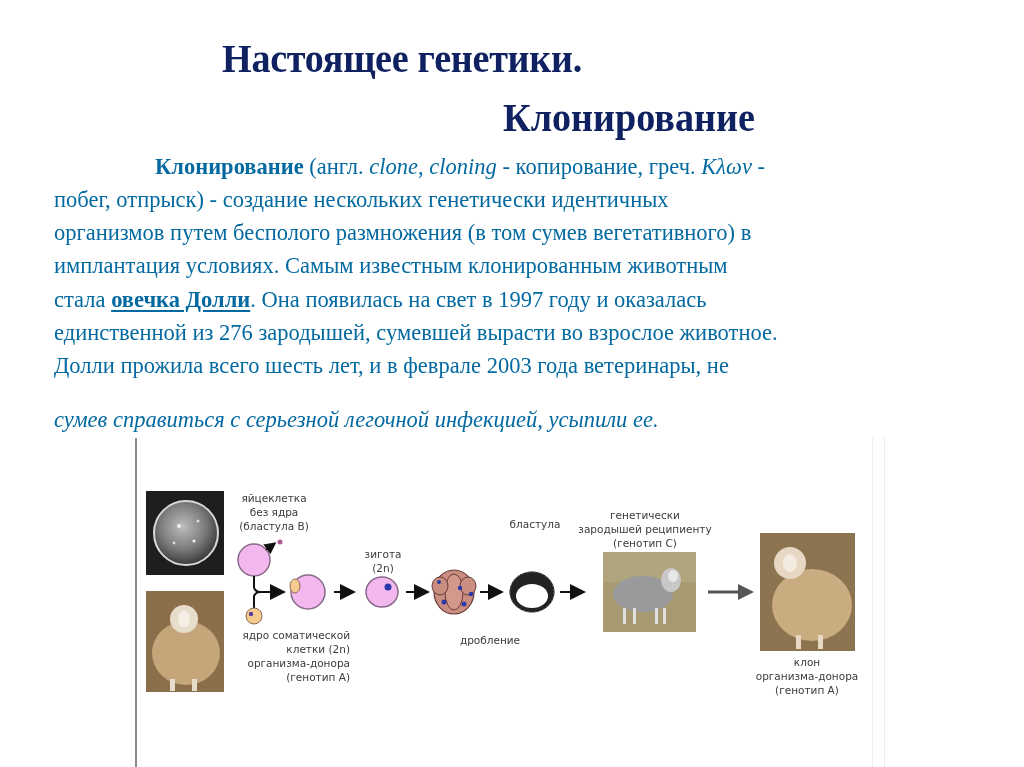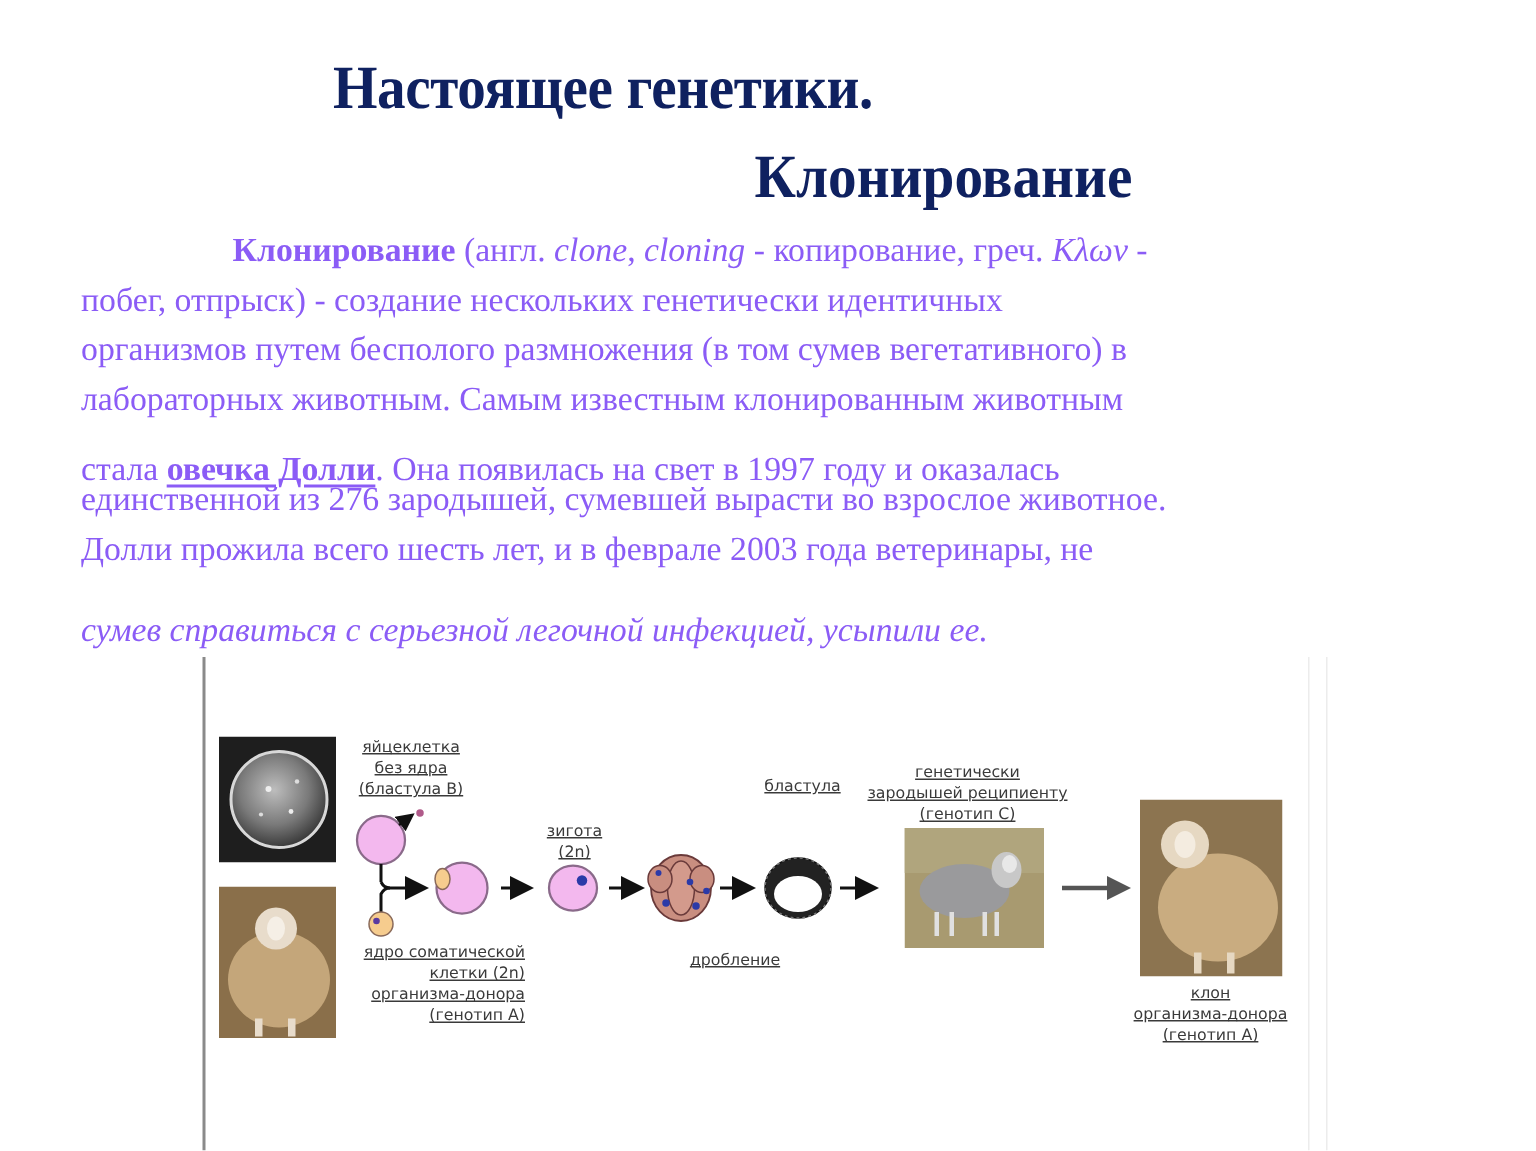--- a/index.html
+++ b/index.html
@@ -2,44 +2,44 @@
 <html><head>
 <meta charset="utf-8">
 <style>
   html, body { margin:0; padding:0; }
   body { width:1024px; height:767px; background:#ffffff; position:relative; overflow:hidden;
          font-family:"Liberation Serif", serif; color:#111; }
   .title1 { position:absolute; left:222px; top:34px; font-size:41px; font-weight:bold; color:#0f2160;
             font-family:"Liberation Serif", serif; letter-spacing:-0.3px; white-space:nowrap; transform:scaleX(0.93); transform-origin:left top;}
   .title2 { position:absolute; left:503px; top:93px; font-size:41px; font-weight:bold; color:#0f2160;
             font-family:"Liberation Serif", serif; white-space:nowrap; transform:scaleX(0.93); transform-origin:left top;}
-  .para { position:absolute; left:54px; font-size:22.5px; line-height:33px; white-space:nowrap; color:#8b5cf6; }
+  .para { position:absolute; left:54px; font-size:22.5px; line-height:33px; white-space:nowrap; color:#0369a1; }
   .para b { font-weight:bold; }
   .para i { font-style:italic; }
   .u { text-decoration:underline; font-weight:bold; text-underline-offset:3px; }
   .lline { position:absolute; left:135px; top:438px; width:2px; height:329px; background:#8a8a8a; }
   .rline1 { position:absolute; left:872px; top:438px; width:1px; height:329px; background:#ececec; }
   .rline2 { position:absolute; left:884px; top:438px; width:1px; height:329px; background:#ececec; }
   .lbl { position:absolute; font-family:"DejaVu Sans", sans-serif; font-size:10.5px; color:#3a3a3a;
-         text-align:center; line-height:14px; white-space:nowrap;text-decoration:underline; }
+         text-align:center; line-height:14px; white-space:nowrap; }
   .photo { position:absolute; }
 </style>
 </head>
 <body>
 
 <div class="title1">Настоящее генетики.</div>
 <div class="title2">Клонирование</div>
 
 <div class="para" style="left:155px; top:150px;">
   <b>Клонирование</b><span> (англ. </span><i>clone</i><span>, </span><i>cloning</i><span>  - копирование, греч. </span><i>Κλων</i><span> -</span>
 </div>
 <div class="para" style="top:183px;">побег, отпрыск) - создание нескольких генетически идентичных</div>
 <div class="para" style="top:216px;">организмов путем бесполого размножения (в том сумев вегетативного) в</div>
-<div class="para" style="top:249px;">лабораторных животным. Самым известным клонированным животным</div>
-<div class="para" style="top:296px;">
+<div class="para" style="top:249px;">имплантация условиях. Самым известным клонированным животным</div>
+<div class="para" style="top:283px;">
   <span>стала </span><span class="u">овечка Долли</span><span>. Она появилась на свет в 1997 году и оказалась</span>
 </div>
 <div class="para" style="top:316px;">единственной из 276 зародышей, сумевшей вырасти во взрослое животное.</div>
 <div class="para" style="top:349px;">Долли прожила всего шесть лет, и в феврале 2003 года ветеринары, не</div>
 <div class="para" style="top:403px;font-style:italic;">сумев справиться с серьезной легочной инфекцией, усыпили ее.</div>
 
 <div class="lline"></div>
 <div class="rline1"></div>
 <div class="rline2"></div>
 

